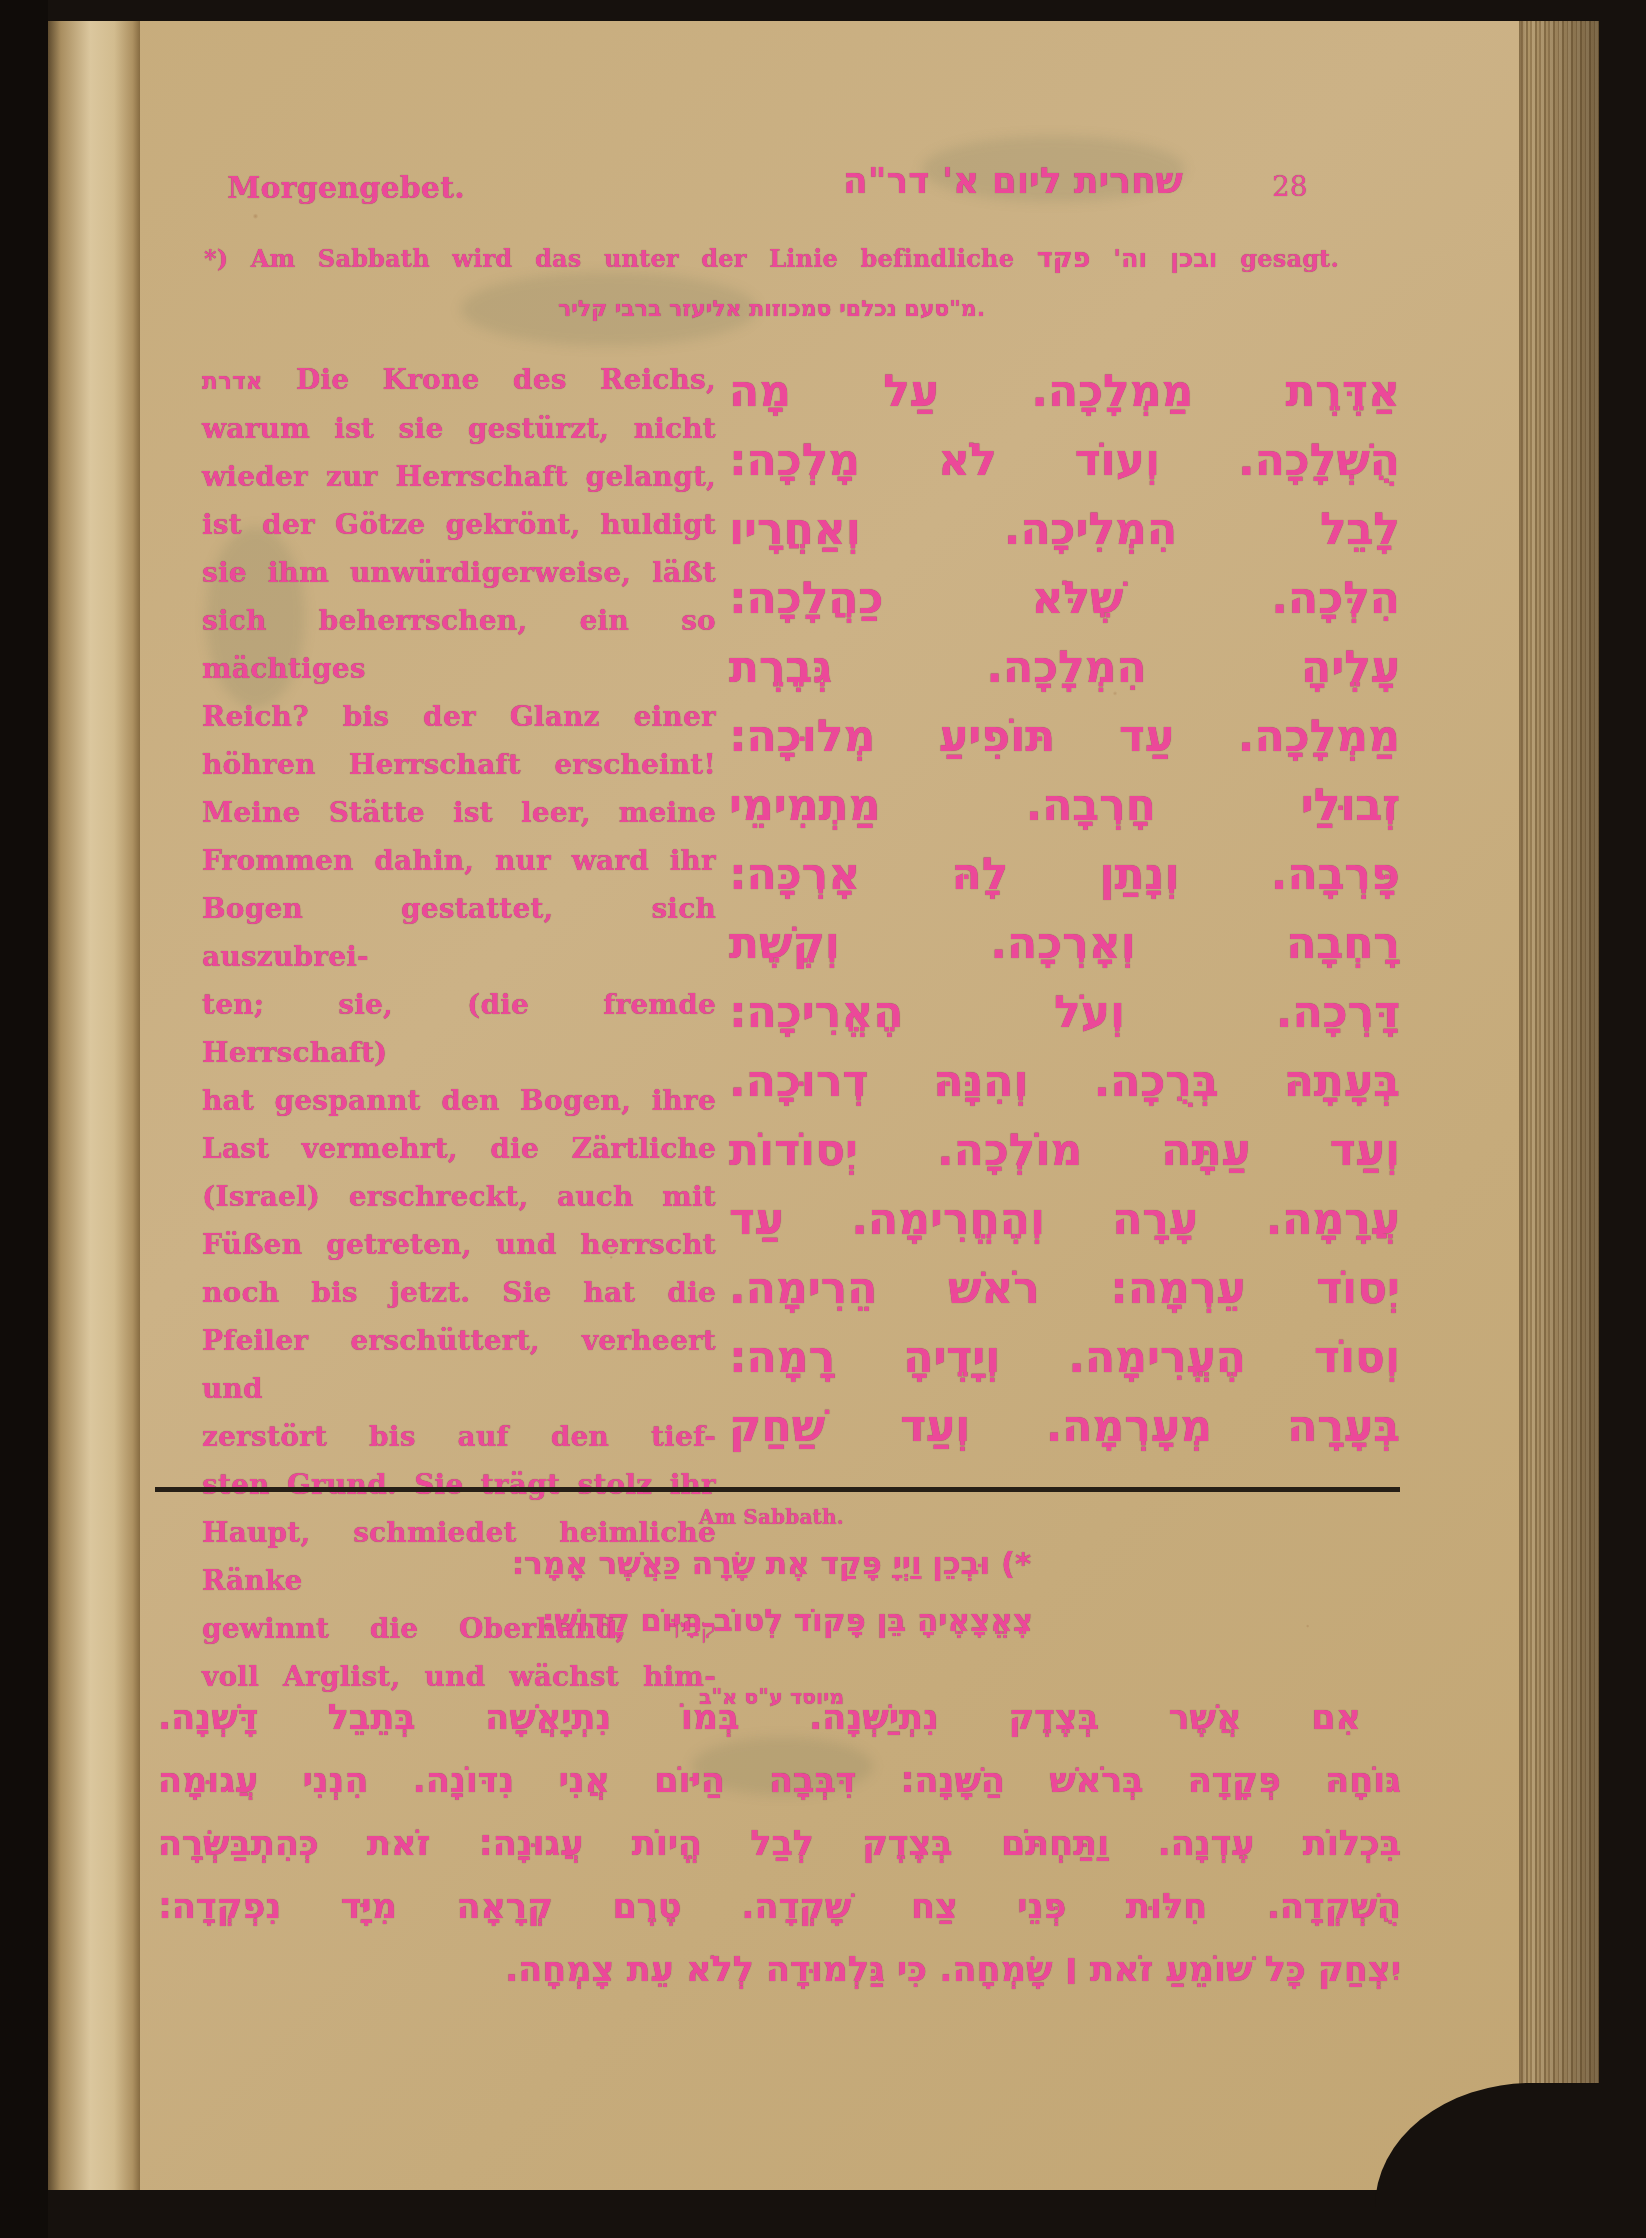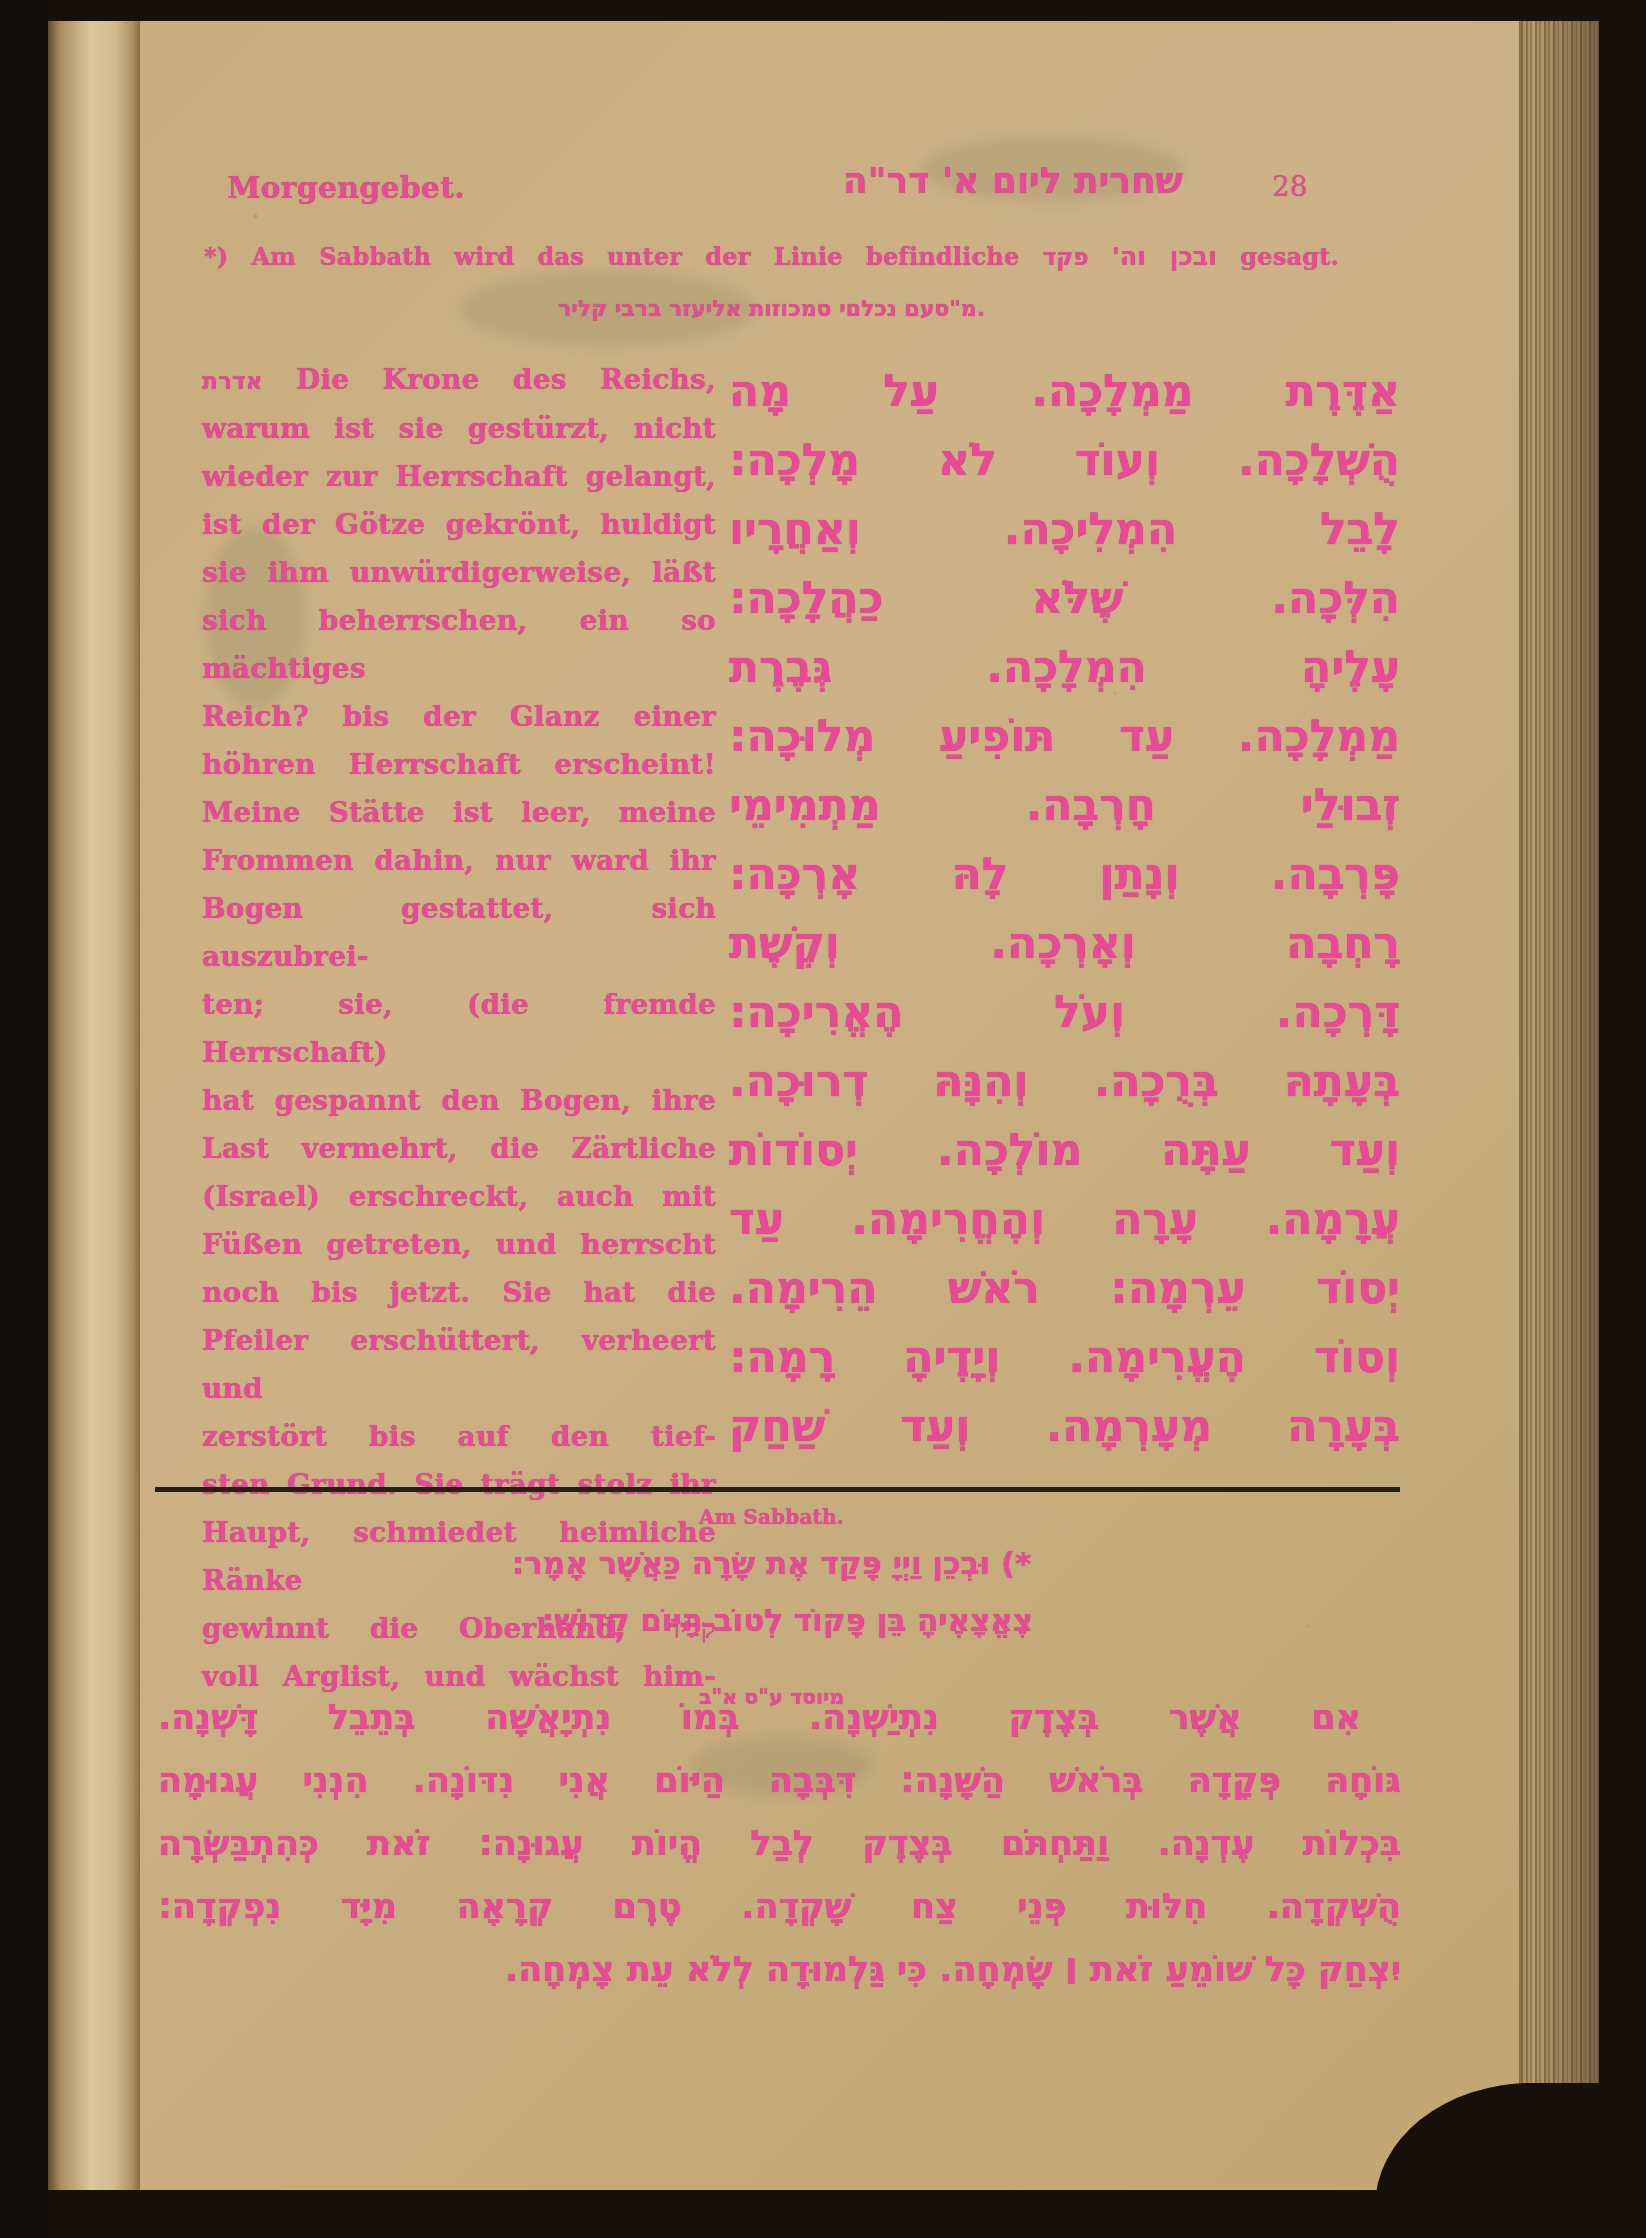--- a/index.html
+++ b/index.html
@@ -34,21 +34,21 @@
   .fraktur{font-family:"DejaVu Serif",serif;font-weight:bold;letter-spacing:0.2px;}
   .heb{font-family:"DejaVu Sans",sans-serif;}
   .hdr-left{position:absolute;left:206px;top:170px;width:280px;text-align:center;
         font-size:30px;}
   .hdr-heb{position:absolute;left:766px;top:160px;width:494px;text-align:center;
         font-size:36px;font-weight:bold;}
   .hdr-num{position:absolute;left:1272px;top:170px;width:74px;font-size:28px;}
   .note1{position:absolute;left:204px;top:242px;width:1135px;font-size:24px;
         text-align:justify;text-align-last:justify;word-spacing:5px;}
   .note1 .heb{font-size:25px;font-weight:bold;}
-  .note1 .heb.b{font-size:23px;}
+  .note1 .heb.b{font-size:27px;}
   .note2{position:absolute;left:204px;top:296px;width:1135px;text-align:center;
         font-size:22px;font-weight:bold;}
   .cols{position:absolute;left:202px;top:356px;width:1198px;display:flex;gap:13px;}
   .g-col{width:514px;}
   .g-line{font-size:28px;line-height:48px;text-align:justify;text-align-last:justify;}
   .heb-catch{font-family:"DejaVu Sans",sans-serif;font-size:23px;font-weight:bold;}
   .h-col{flex:1;direction:rtl;}
   .h-line{font-size:44px;line-height:69px;font-weight:bold;
         text-align:justify;text-align-last:justify;}
   .rule{position:absolute;left:155px;top:1487px;width:1245px;height:5px;background:#261f16;}

